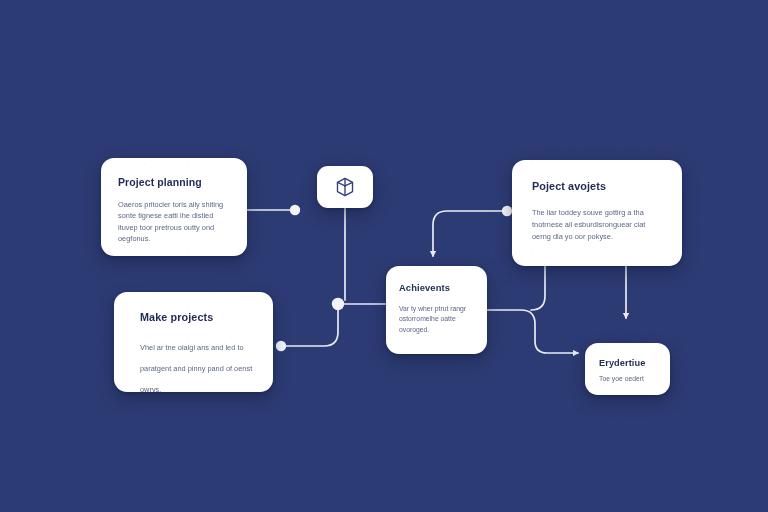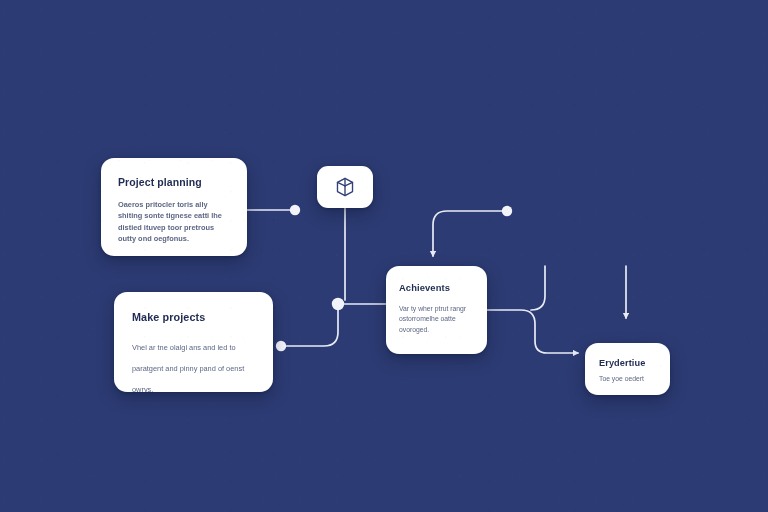--- a/index.html
+++ b/index.html
@@ -56,25 +56,25 @@
     color: #5d6785;
     filter: blur(.75px);
   }
 
   
   #card-project-planning {
     left: 101px; top: 158px; width: 146px; height: 98px;
     padding: 18px 17px 0 17px;
   }
   #card-project-planning .card-title { font-size: 10.5px; margin: 0 0 11px 0; }
-  #card-project-planning .card-body  { font-size: 7.4px; line-height: 11.4px; font-weight: bold; }
+  #card-project-planning .card-body  { font-size: 7.4px; line-height: 11.4px; }
 
   #card-make-projects {
     left: 114px; top: 292px; width: 159px; height: 100px;
-    padding: 19px 18px 0 18px;
+    padding: 19px 18px 0 26px;
   }
   #card-make-projects .card-title { font-size: 10.8px; margin: 0 0 14px 0; }
   #card-make-projects .card-body  { font-size: 7.4px; line-height: 21px; }
 
   #card-icon-node {
     left: 317px; top: 166px; width: 56px; height: 42px;
     display: flex; align-items: center; justify-content: center;
     border-radius: 11px;
   }
   #card-icon-node svg { display: block; }
@@ -159,20 +159,24 @@
         <path d="M12 10.8v10.6"></path>
       </svg>
     </span>
   </div>
 
   <div class="card" id="card-achievements">
     <div class="card-title">Achievents</div>
     <div class="card-body">Var ty wher ptrut rangr ostorromelhe oatte ovoroged.</div>
   </div>
 
+  <div class="card" id="card-project-projects">
+    <div class="card-title">Poject avojets</div>
+    <div class="card-body">The liar toddey souve gottirg a tha tnotrnese ail esburdisronguear ciat oerng dia yo oor pokyse.</div>
+  </div>
 
   <div class="card" id="card-enterprise">
     <div class="card-title">Erydertiue</div>
     <div class="card-body">Toe yoe oedert</div>
   </div>
 
   <div id="grain"></div>
 </div>
 
 </body></html>

